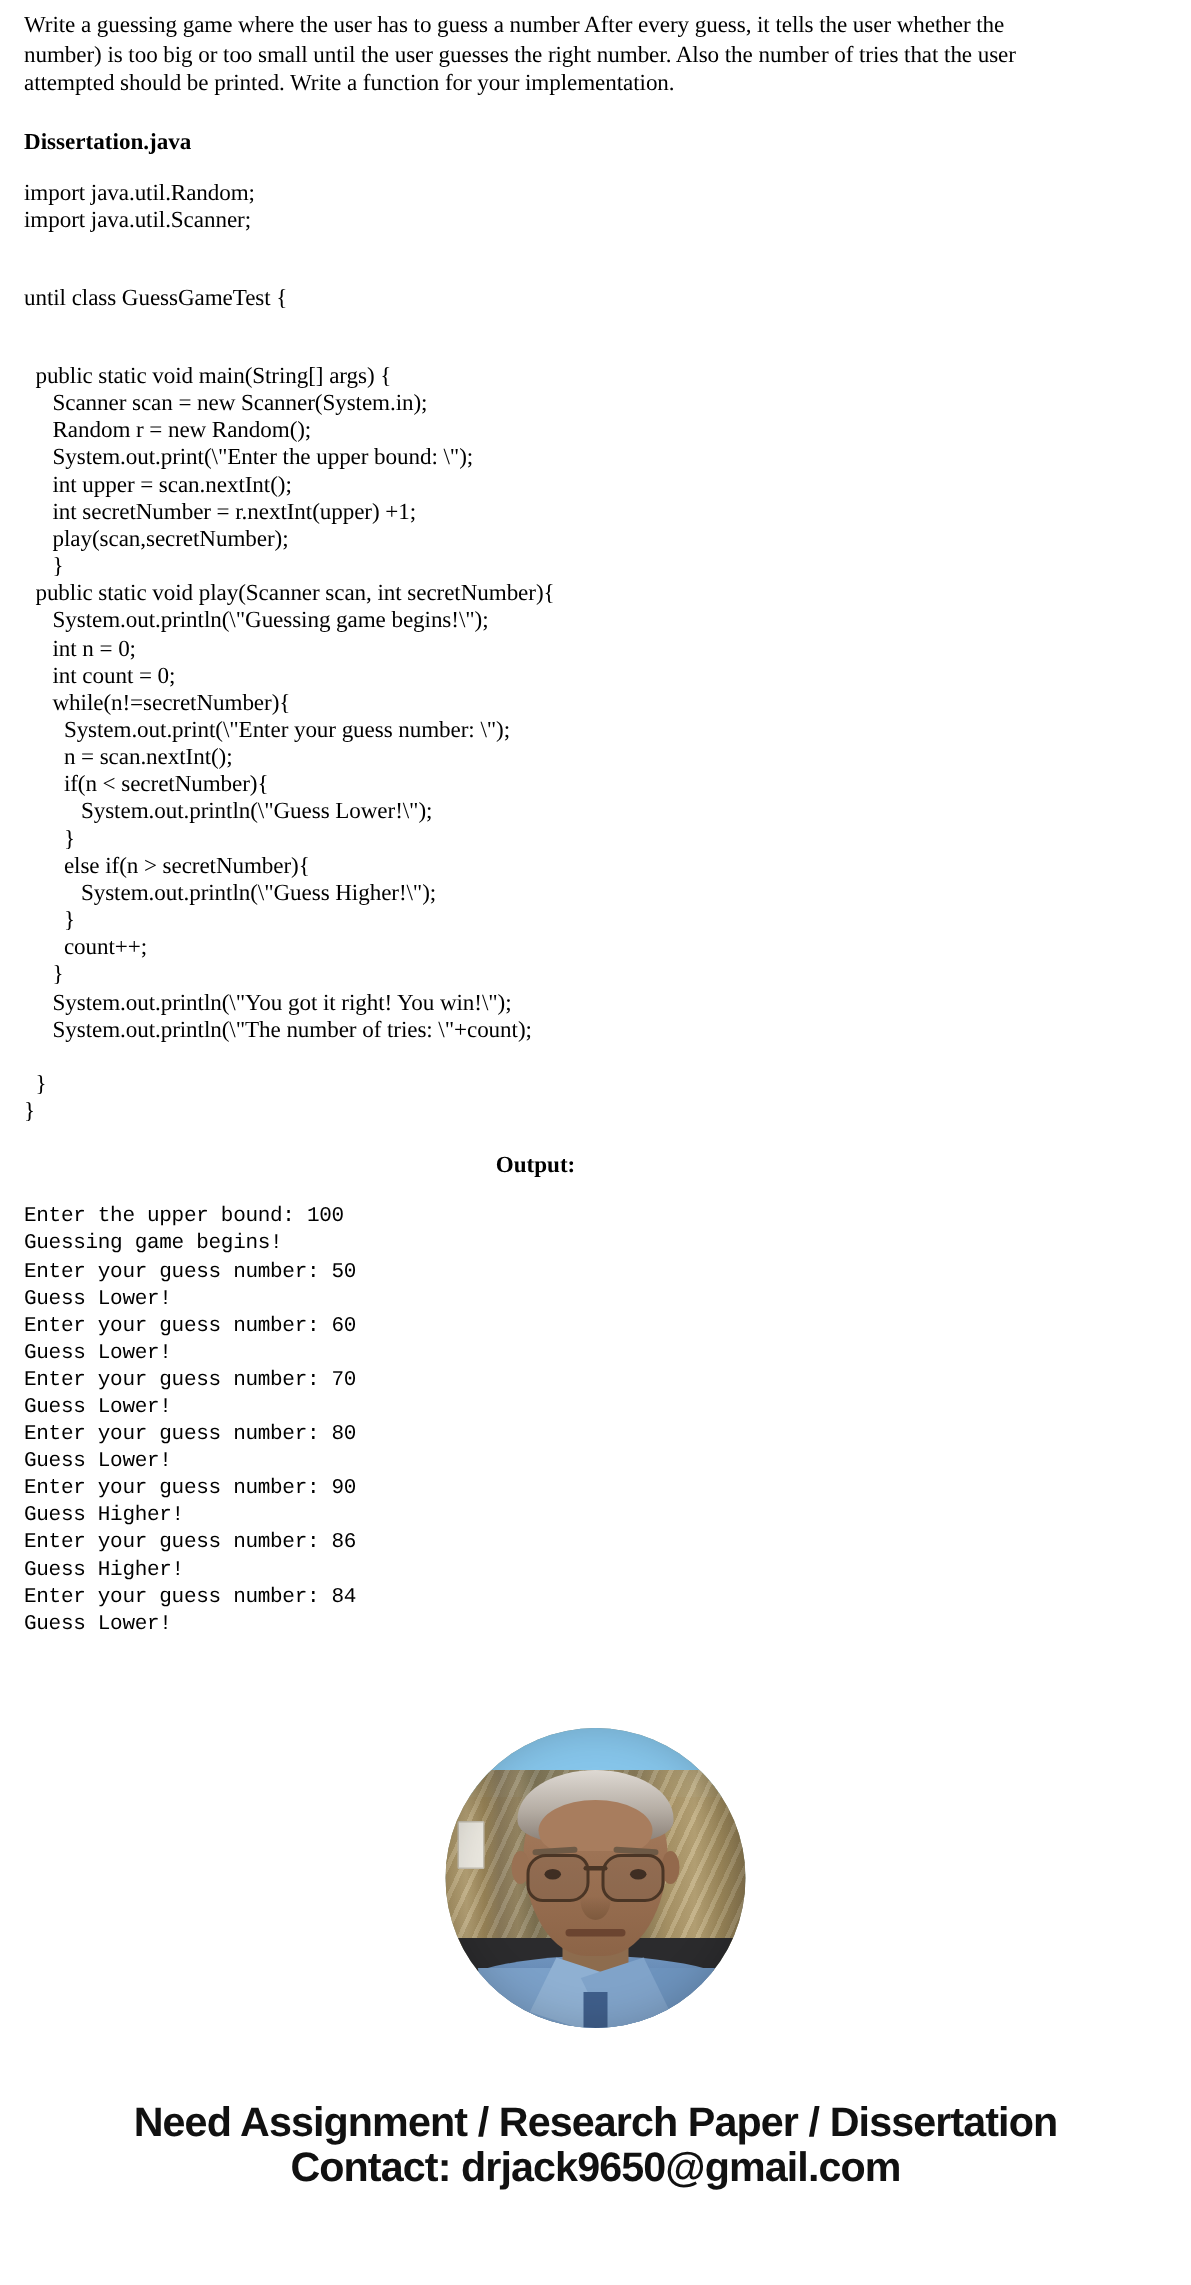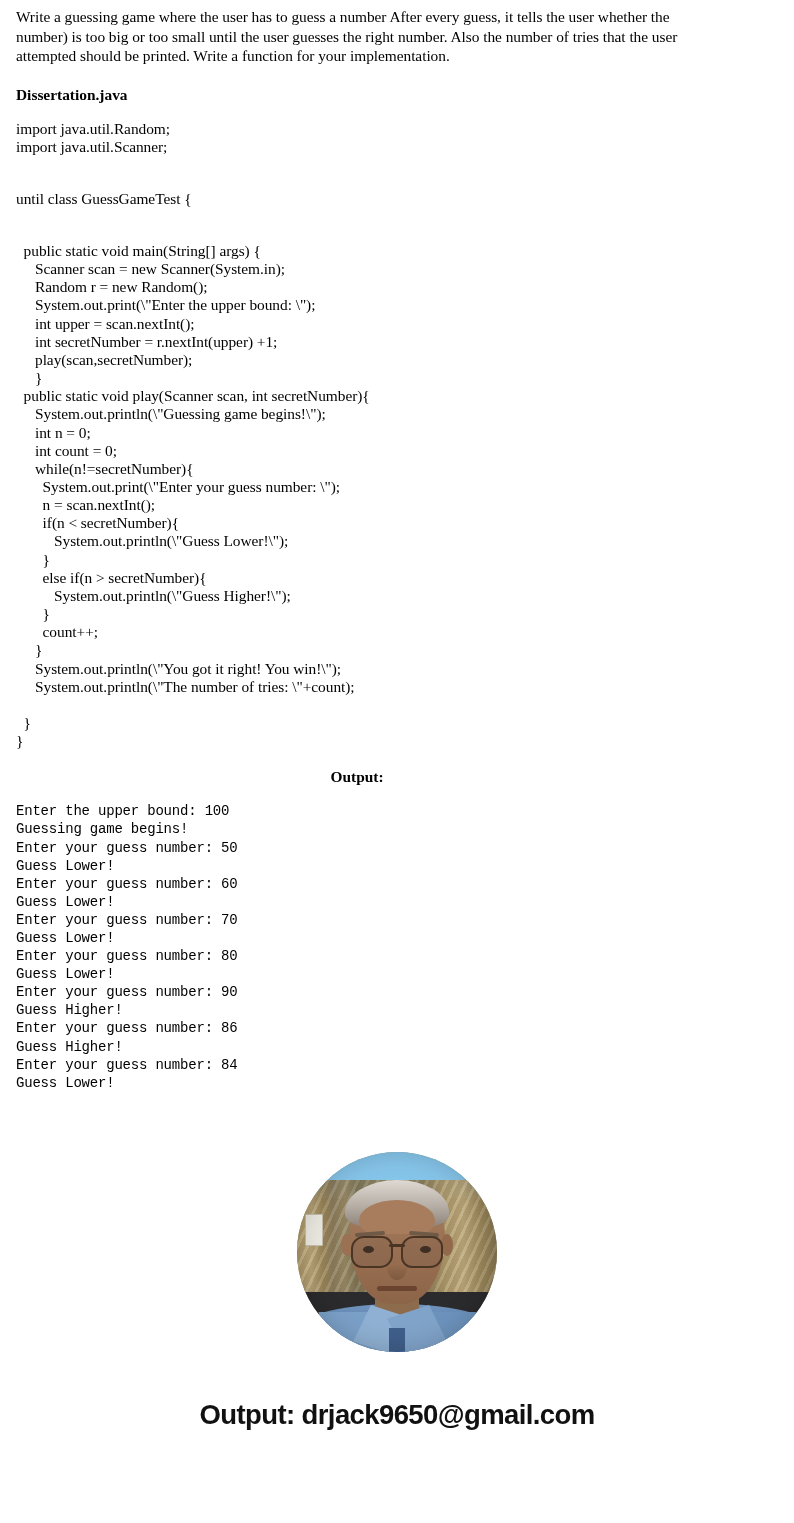--- a/index.html
+++ b/index.html
@@ -407,14 +407,15 @@
     <div class="av-glass-l"></div>
     <div class="av-glass-r"></div>
     <div class="av-bridge"></div>
     <div class="av-nose"></div>
     <div class="av-mouth"></div>
     <div class="av-shadow"></div>
   </div>
 </div>
 
 <div class="footer">
-  <span class="l2">Output: drjack9650@gmail.com</span>
+  <span class="l1">Need Assignment / Research Paper / Dissertation</span>
+  <span class="l2">Contact: drjack9650@gmail.com</span>
 </div>
 
 </body></html>

